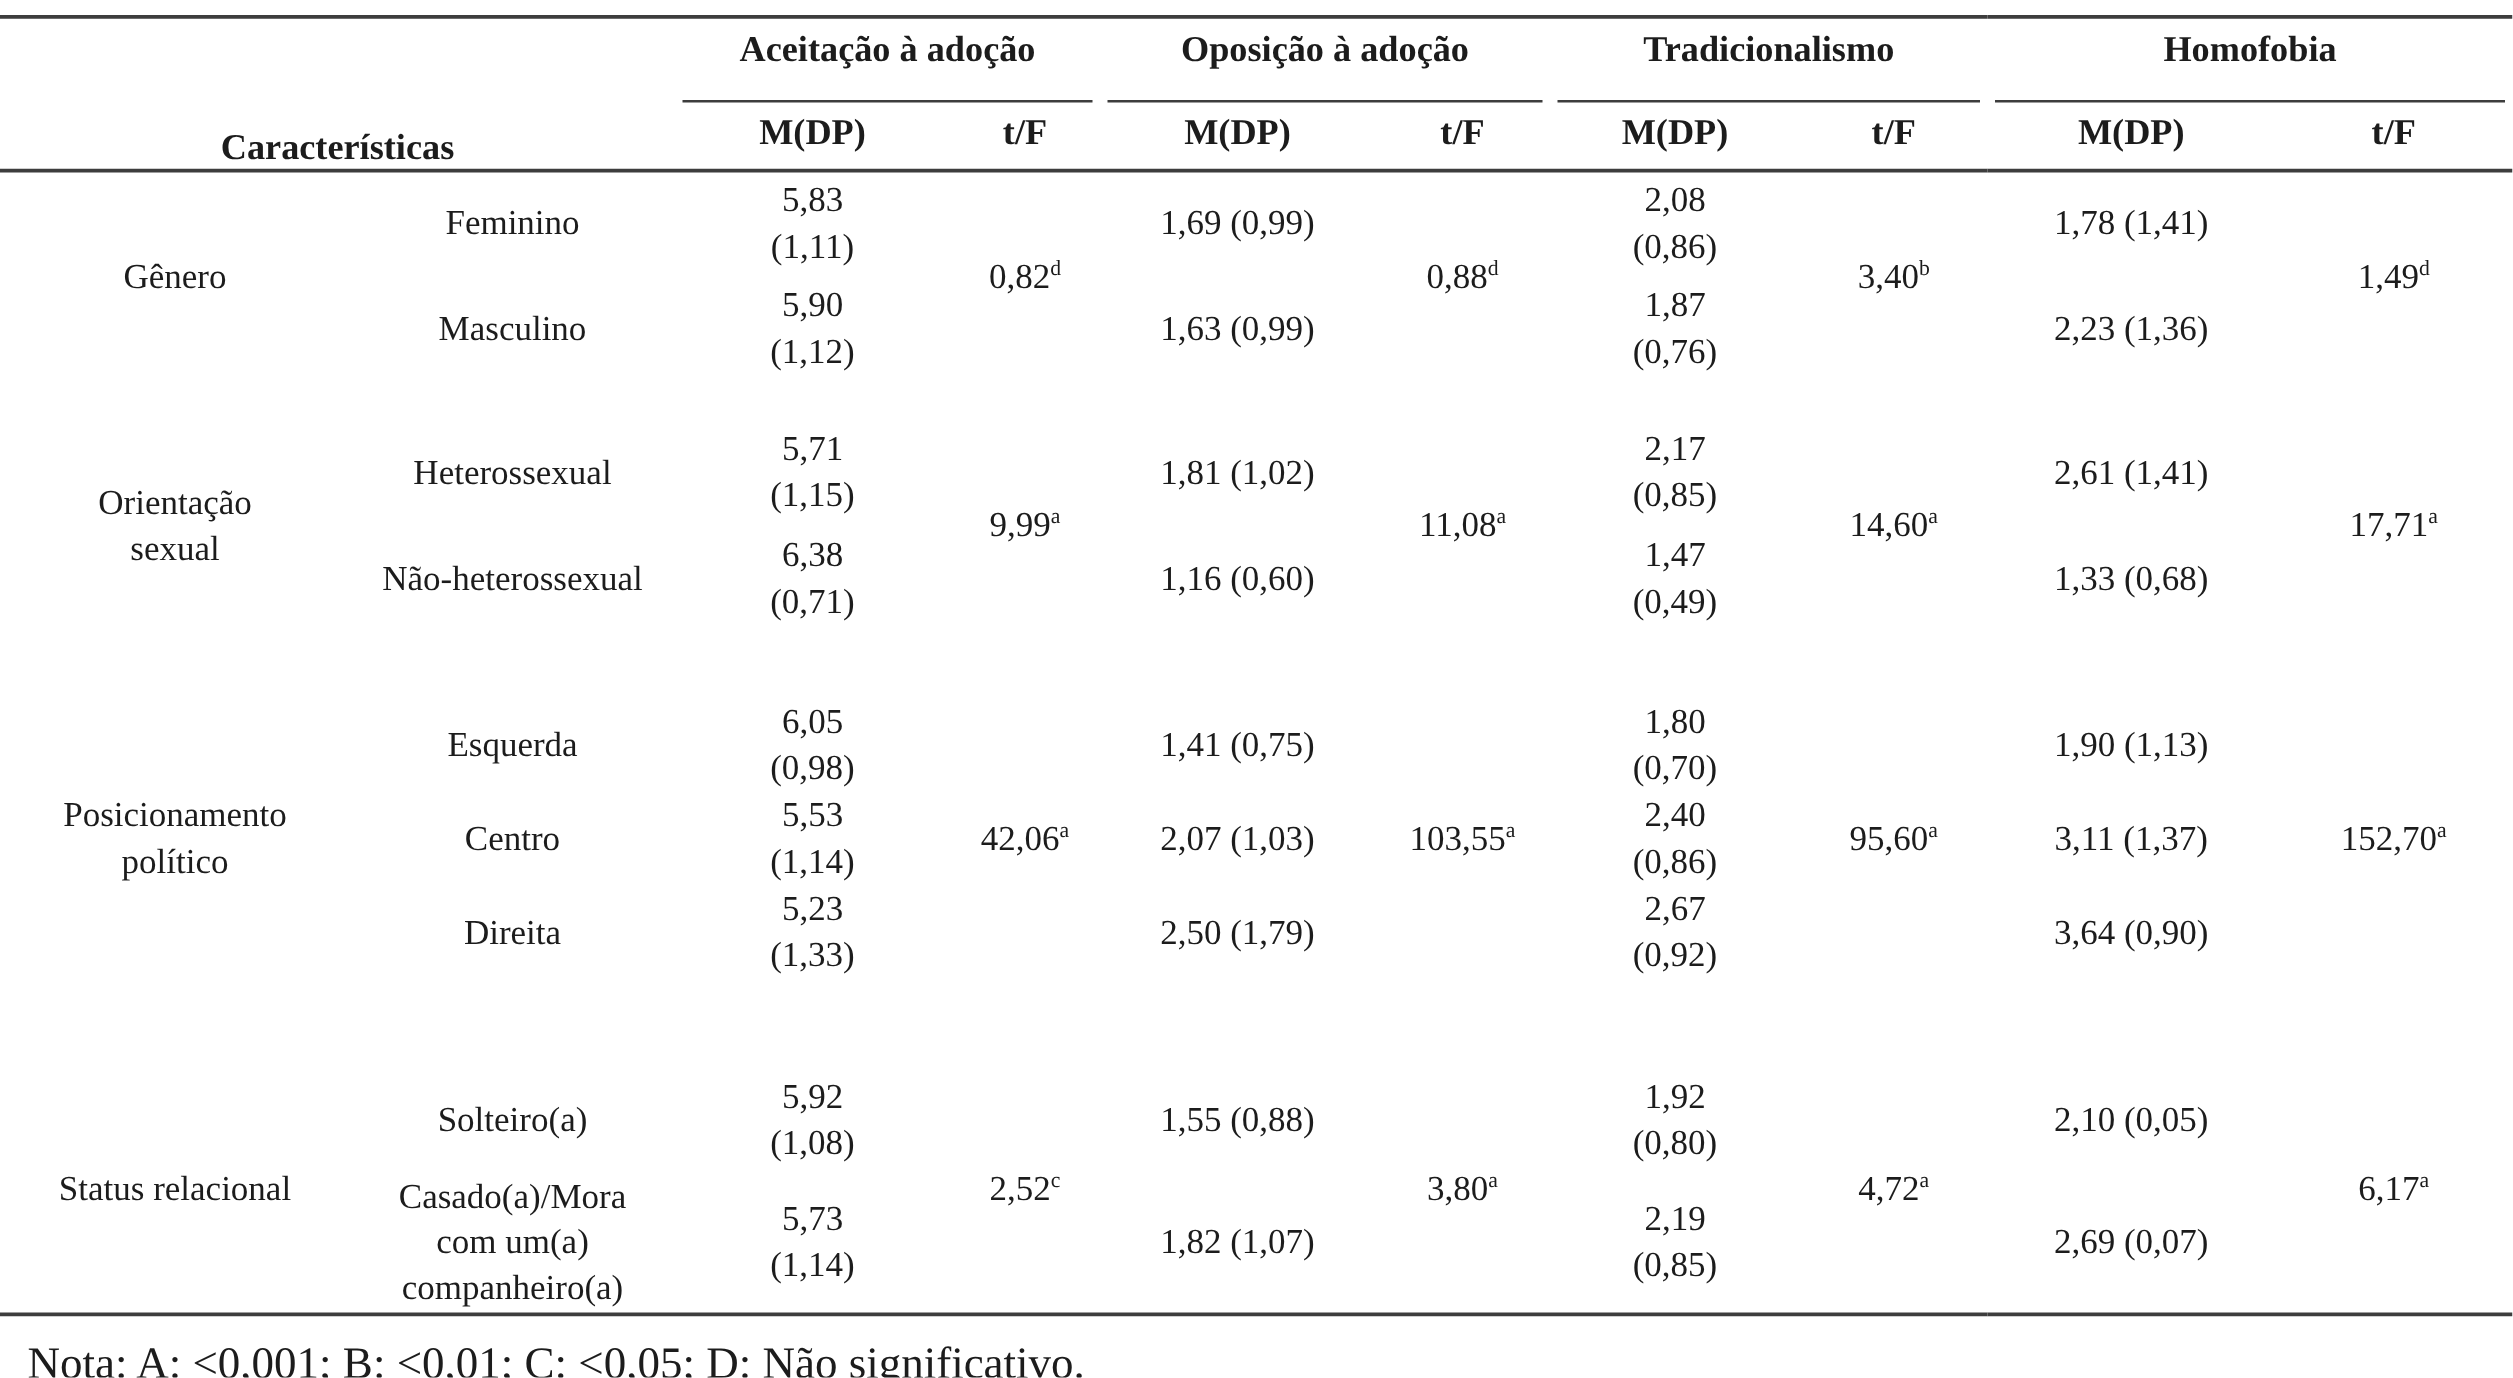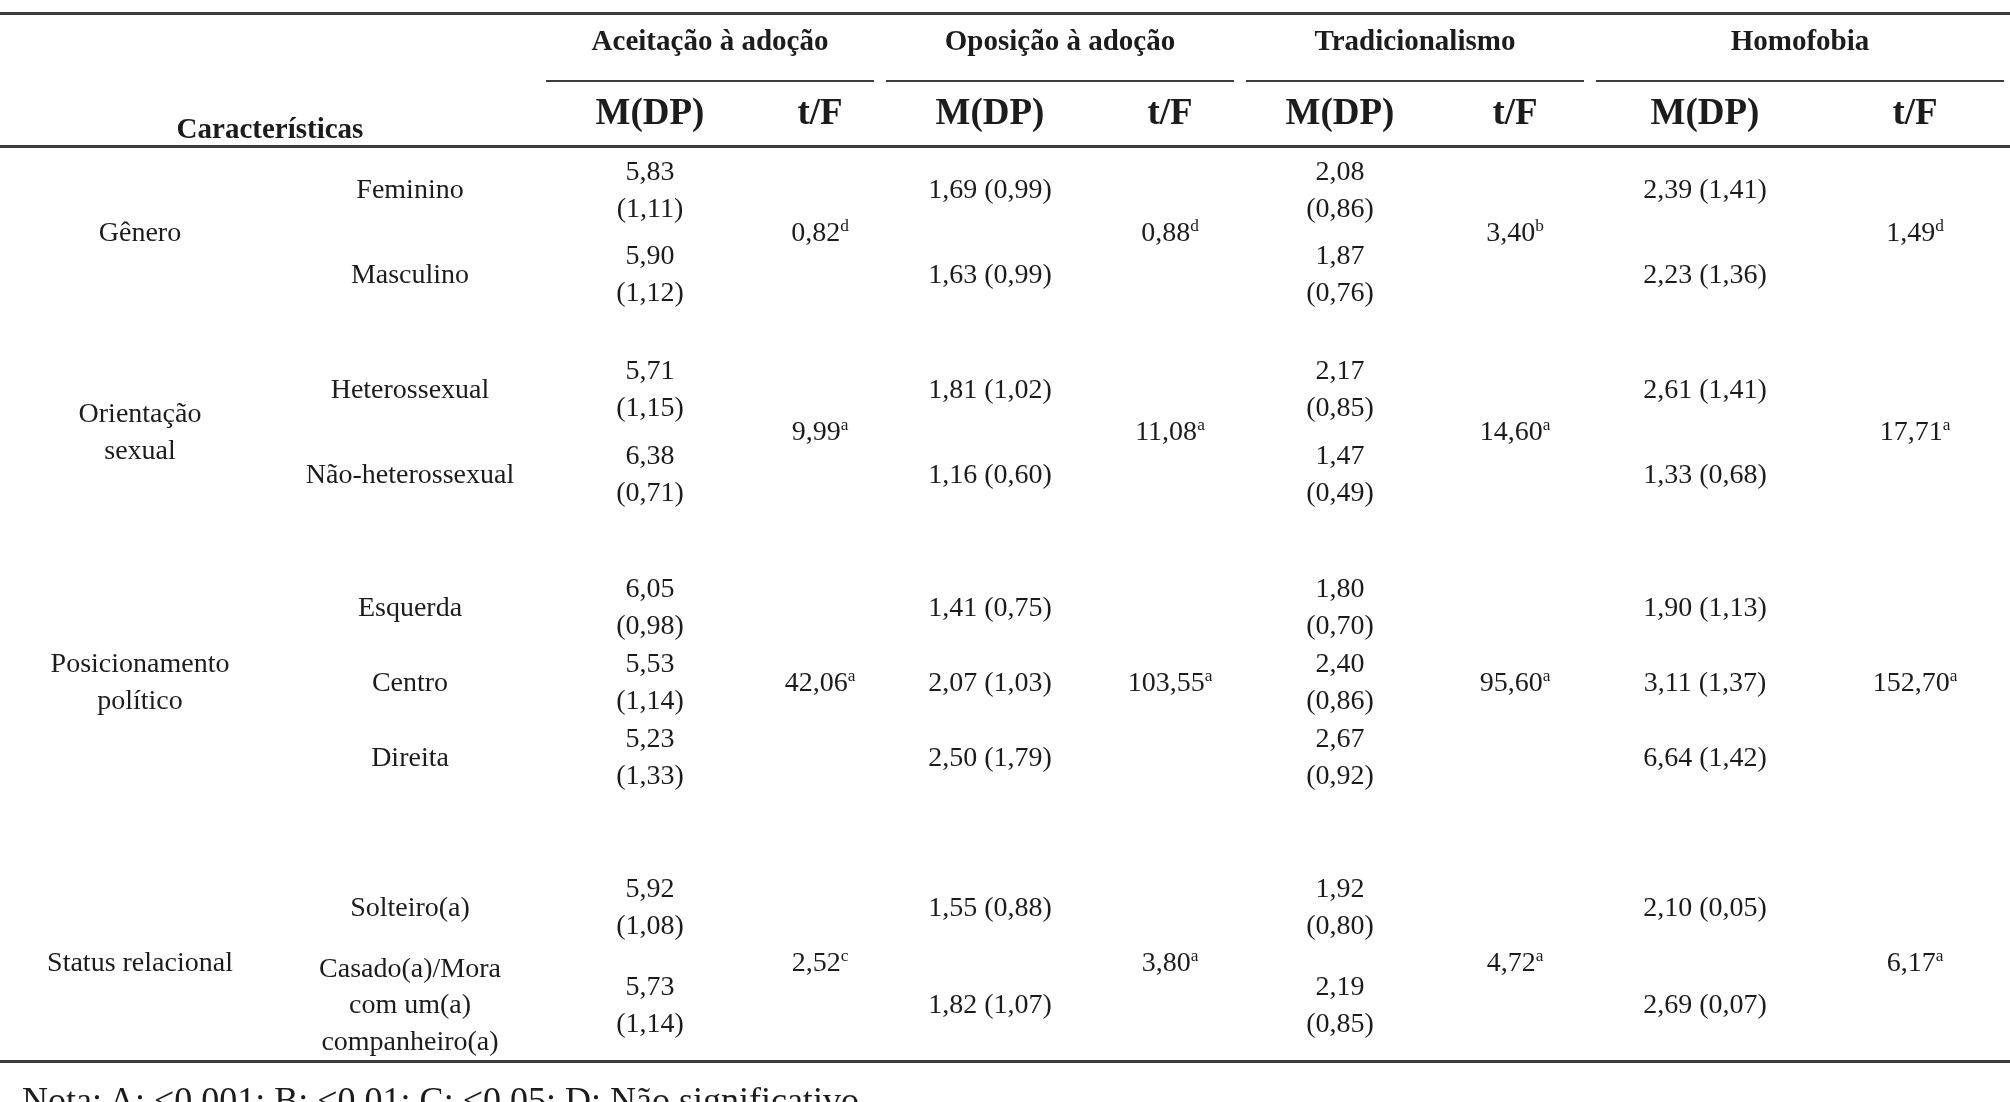--- a/index.html
+++ b/index.html
@@ -26,21 +26,21 @@
     border-bottom: 2px solid #3d3d3d; margin: 0 6px;
     padding: 9px 0 23px; font-weight: bold; text-align: center;
   }
   th.char {
     border-top: 3px solid #3d3d3d; border-bottom: 3px solid #3d3d3d;
     text-align: center; vertical-align: middle; padding-left: 28px;
     font-weight: bold; font-size: 30px;
   }
   tr.h2 th {
     border-bottom: 3px solid #3d3d3d; font-weight: bold;
-    text-align: center; vertical-align: middle; padding: 8px 0 12px; font-size: 37px;
+    text-align: center; vertical-align: middle; padding: 8px 0 12px; font-size: 29px;
   }
 
   td { text-align: center; vertical-align: middle; line-height: 1.32; }
   td.sec, td.cat, td.mdp { white-space: pre-line; }
   td.tf sup { font-size: 0.62em; vertical-align: super; line-height: 0; }
 
   tr.rg  { height: 85px; }
   tr.rp  { height: 75px; }
   tr.rc  { height: 108px; }
   tr.sp30 { height: 30px; } tr.sp53 { height: 53px; } tr.sp70 { height: 70px; }
@@ -101,21 +101,21 @@
         <td class="sec" rowspan="2">Gênero</td>
         <td class="cat">Feminino</td>
         <td class="mdp">5,83
 (1,11)</td>
         <td class="tf" rowspan="2"><span>0,82</span><sup>d</sup></td>
         <td class="mdp">1,69 (0,99)</td>
         <td class="tf" rowspan="2"><span>0,88</span><sup>d</sup></td>
         <td class="mdp">2,08
 (0,86)</td>
         <td class="tf" rowspan="2"><span>3,40</span><sup>b</sup></td>
-        <td class="mdp">2,39 (1,41)</td>
+        <td class="mdp">1,78 (1,41)</td>
         <td class="tf" rowspan="2"><span>1,49</span><sup>d</sup></td>
       </tr>
       <tr class="rg">
         <td class="cat">Masculino</td>
         <td class="mdp">5,90
 (1,12)</td>
         <td class="mdp">1,63 (0,99)</td>
         <td class="mdp">1,87
 (0,76)</td>
         <td class="mdp">2,23 (1,36)</td>
@@ -186,21 +186,21 @@
 (0,86)</td>
         <td class="mdp">3,11 (1,37)</td>
       </tr>
       <tr class="rp">
         <td class="cat">Direita</td>
         <td class="mdp">5,23
 (1,33)</td>
         <td class="mdp">2,50 (1,79)</td>
         <td class="mdp">2,67
 (0,92)</td>
-        <td class="mdp">6,64 (1,42)</td>
+        <td class="mdp">3,64 (0,90)</td>
       </tr>
     </tbody>
 
     <tbody class="gap">
         <tr class="sp70">
           <td colspan="10"></td>
         </tr>
       </tbody>
 
     <tbody class="s4">

